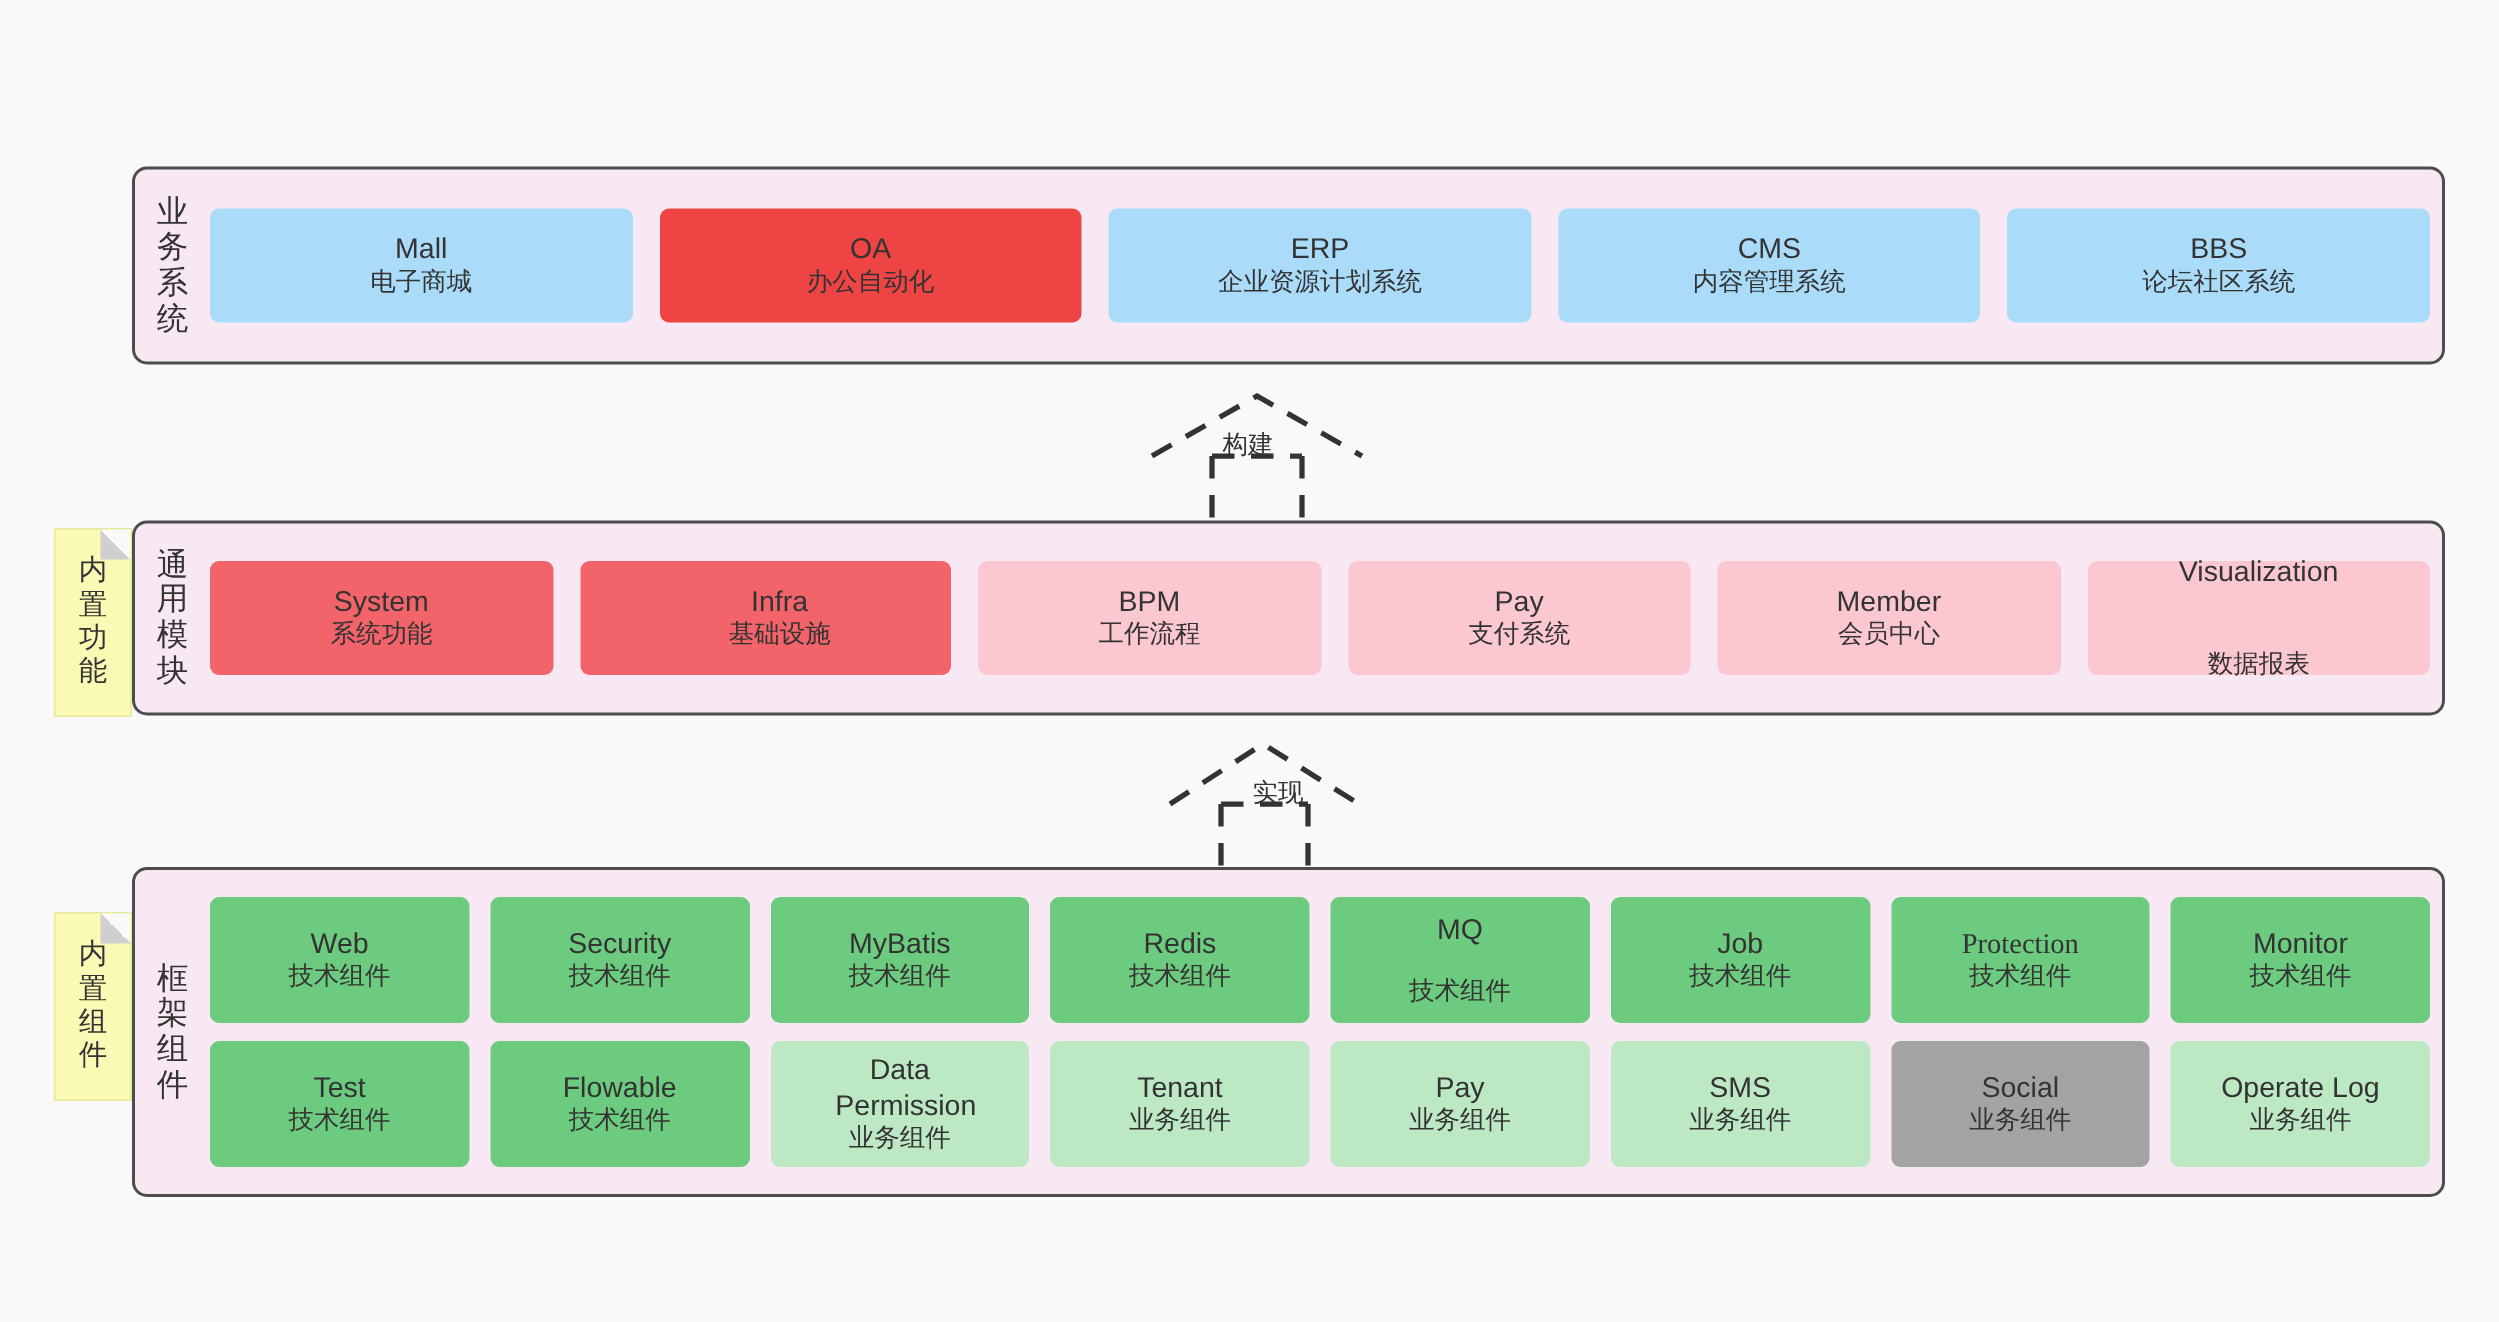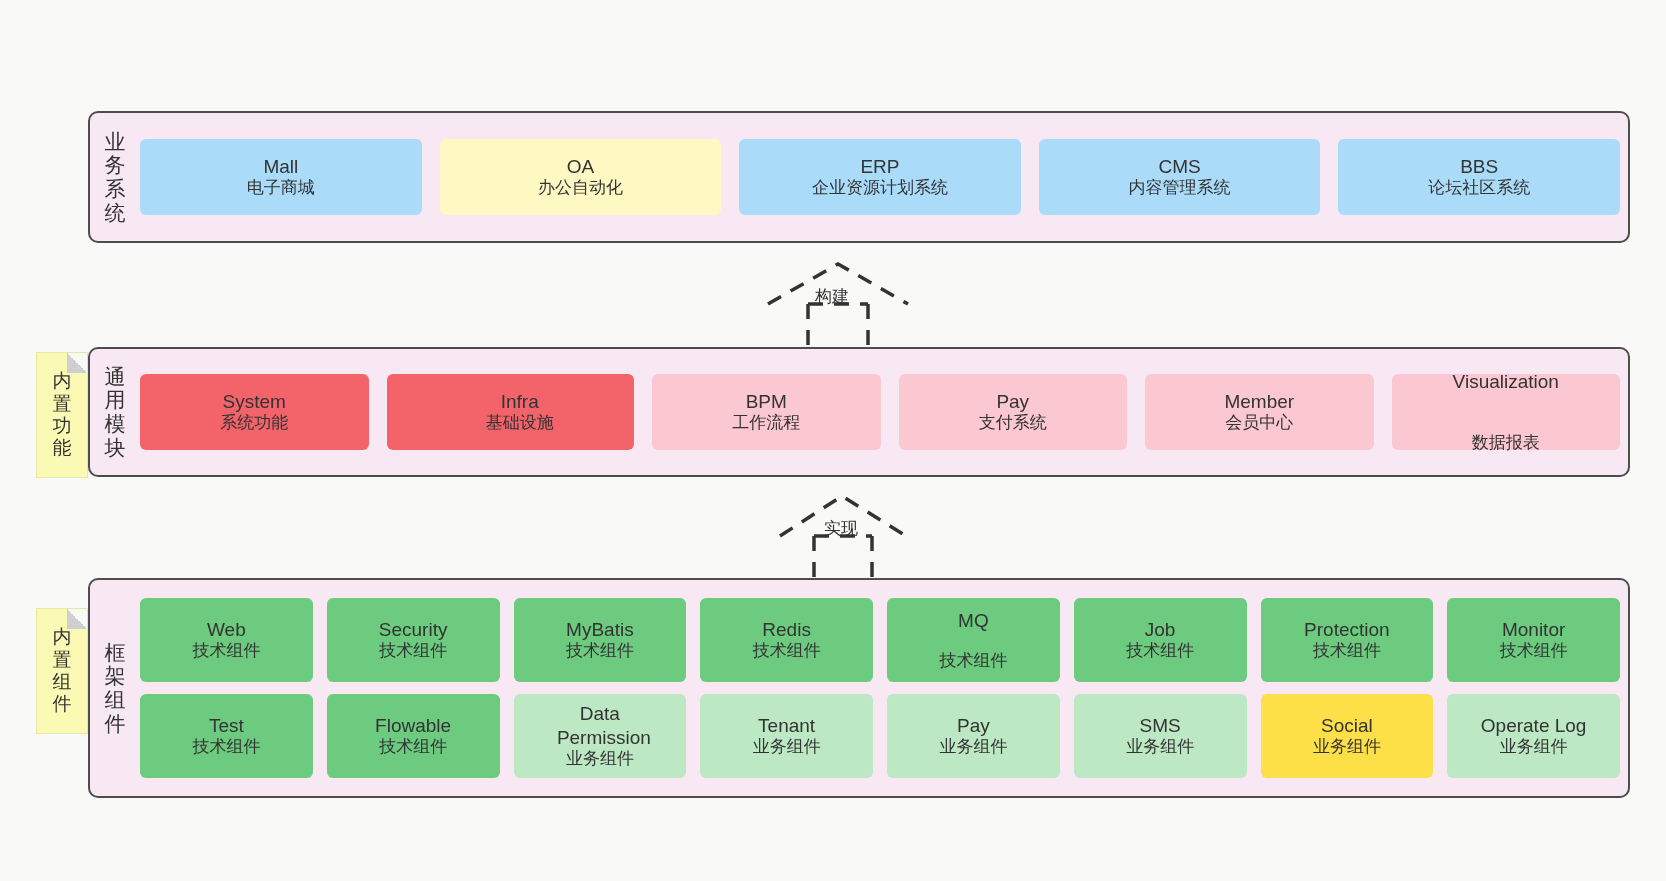--- a/index.html
+++ b/index.html
@@ -136,21 +136,21 @@
       <span>务</span>
       <span>系</span>
       <span>统</span>
     </div>
     <div class="layer-body">
       <div class="row" style="height:76px;">
         <div class="card" style="background:#aadcfa;">
           <div class="t-en">Mall</div>
           <div class="t-cn">电子商城</div>
         </div>
-        <div class="card" style="background:#fef9c3;justify-content:center;">
+        <div class="card" style="background:#ef4444;justify-content:center;">
           <div class="t-en">OA</div>
           <div class="t-cn">办公自动化</div>
         </div>
         <div class="card" style="background:#aadcfa;">
           <div class="t-en">ERP</div>
           <div class="t-cn">企业资源计划系统</div>
         </div>
         <div class="card" style="background:#aadcfa;">
           <div class="t-en">CMS</div>
           <div class="t-cn">内容管理系统</div>
@@ -214,21 +214,21 @@
         </div>
       </div>
     </div>
   </div>
 
   <div class="connector" style="left:772px; top:492px; width:180px; height:88px;">
     <svg width="180" height="88" viewBox="0 0 180 88">
       <path d="M 8 44 L 70 4 L 134 44" fill="none" stroke="#333333" stroke-width="3.5" stroke-dasharray="15,11" stroke-linecap="butt"></path>
       <path d="M 42 44 L 42 88 M 42 44 L 100 44 M 100 44 L 100 88" fill="none" stroke="#333333" stroke-width="3.5" stroke-dasharray="15,11" stroke-linecap="butt"></path>
     </svg>
-    <div class="conn-label" style="left:52px; top:25px;">实现</div>
+    <div class="conn-label" style="left:63px; top:25px;">实现</div>
   </div>
 
   <div class="note" style="left:36px; top:608px; width:52px; height:126px;">
     <div class="fold"></div>
     <span>内</span>
     <span>置</span>
     <span>组</span>
     <span>件</span>
   </div>
 
@@ -259,21 +259,21 @@
           <div class="t-cn">技术组件</div>
         </div>
         <div class="card" style="background:#6ccb7f;gap:19px;">
           <div class="t-en">MQ</div>
           <div class="t-cn">技术组件</div>
         </div>
         <div class="card" style="background:#6ccb7f;">
           <div class="t-en">Job</div>
           <div class="t-cn">技术组件</div>
         </div>
-        <div class="card" style="background:#6ccb7f;">
+        <div class="card" style="background:#6ccb7f;font-family:Liberation Serif, serif;">
           <div class="t-en">Protection</div>
           <div class="t-cn">技术组件</div>
         </div>
         <div class="card" style="background:#6ccb7f;">
           <div class="t-en">Monitor</div>
           <div class="t-cn">技术组件</div>
         </div>
       </div>
 
       <div class="row" style="height:84px; gap:14px;">
@@ -294,21 +294,21 @@
           <div class="t-cn">业务组件</div>
         </div>
         <div class="card" style="background:#bde8c4;">
           <div class="t-en">Pay</div>
           <div class="t-cn">业务组件</div>
         </div>
         <div class="card" style="background:#bde8c4;">
           <div class="t-en">SMS</div>
           <div class="t-cn">业务组件</div>
         </div>
-        <div class="card" style="background:#fde047;">
+        <div class="card" style="background:#a3a3a3;">
           <div class="t-en">Social</div>
           <div class="t-cn">业务组件</div>
         </div>
         <div class="card" style="background:#bde8c4;">
           <div class="t-en">Operate Log</div>
           <div class="t-cn">业务组件</div>
         </div>
       </div>
 
     </div>

